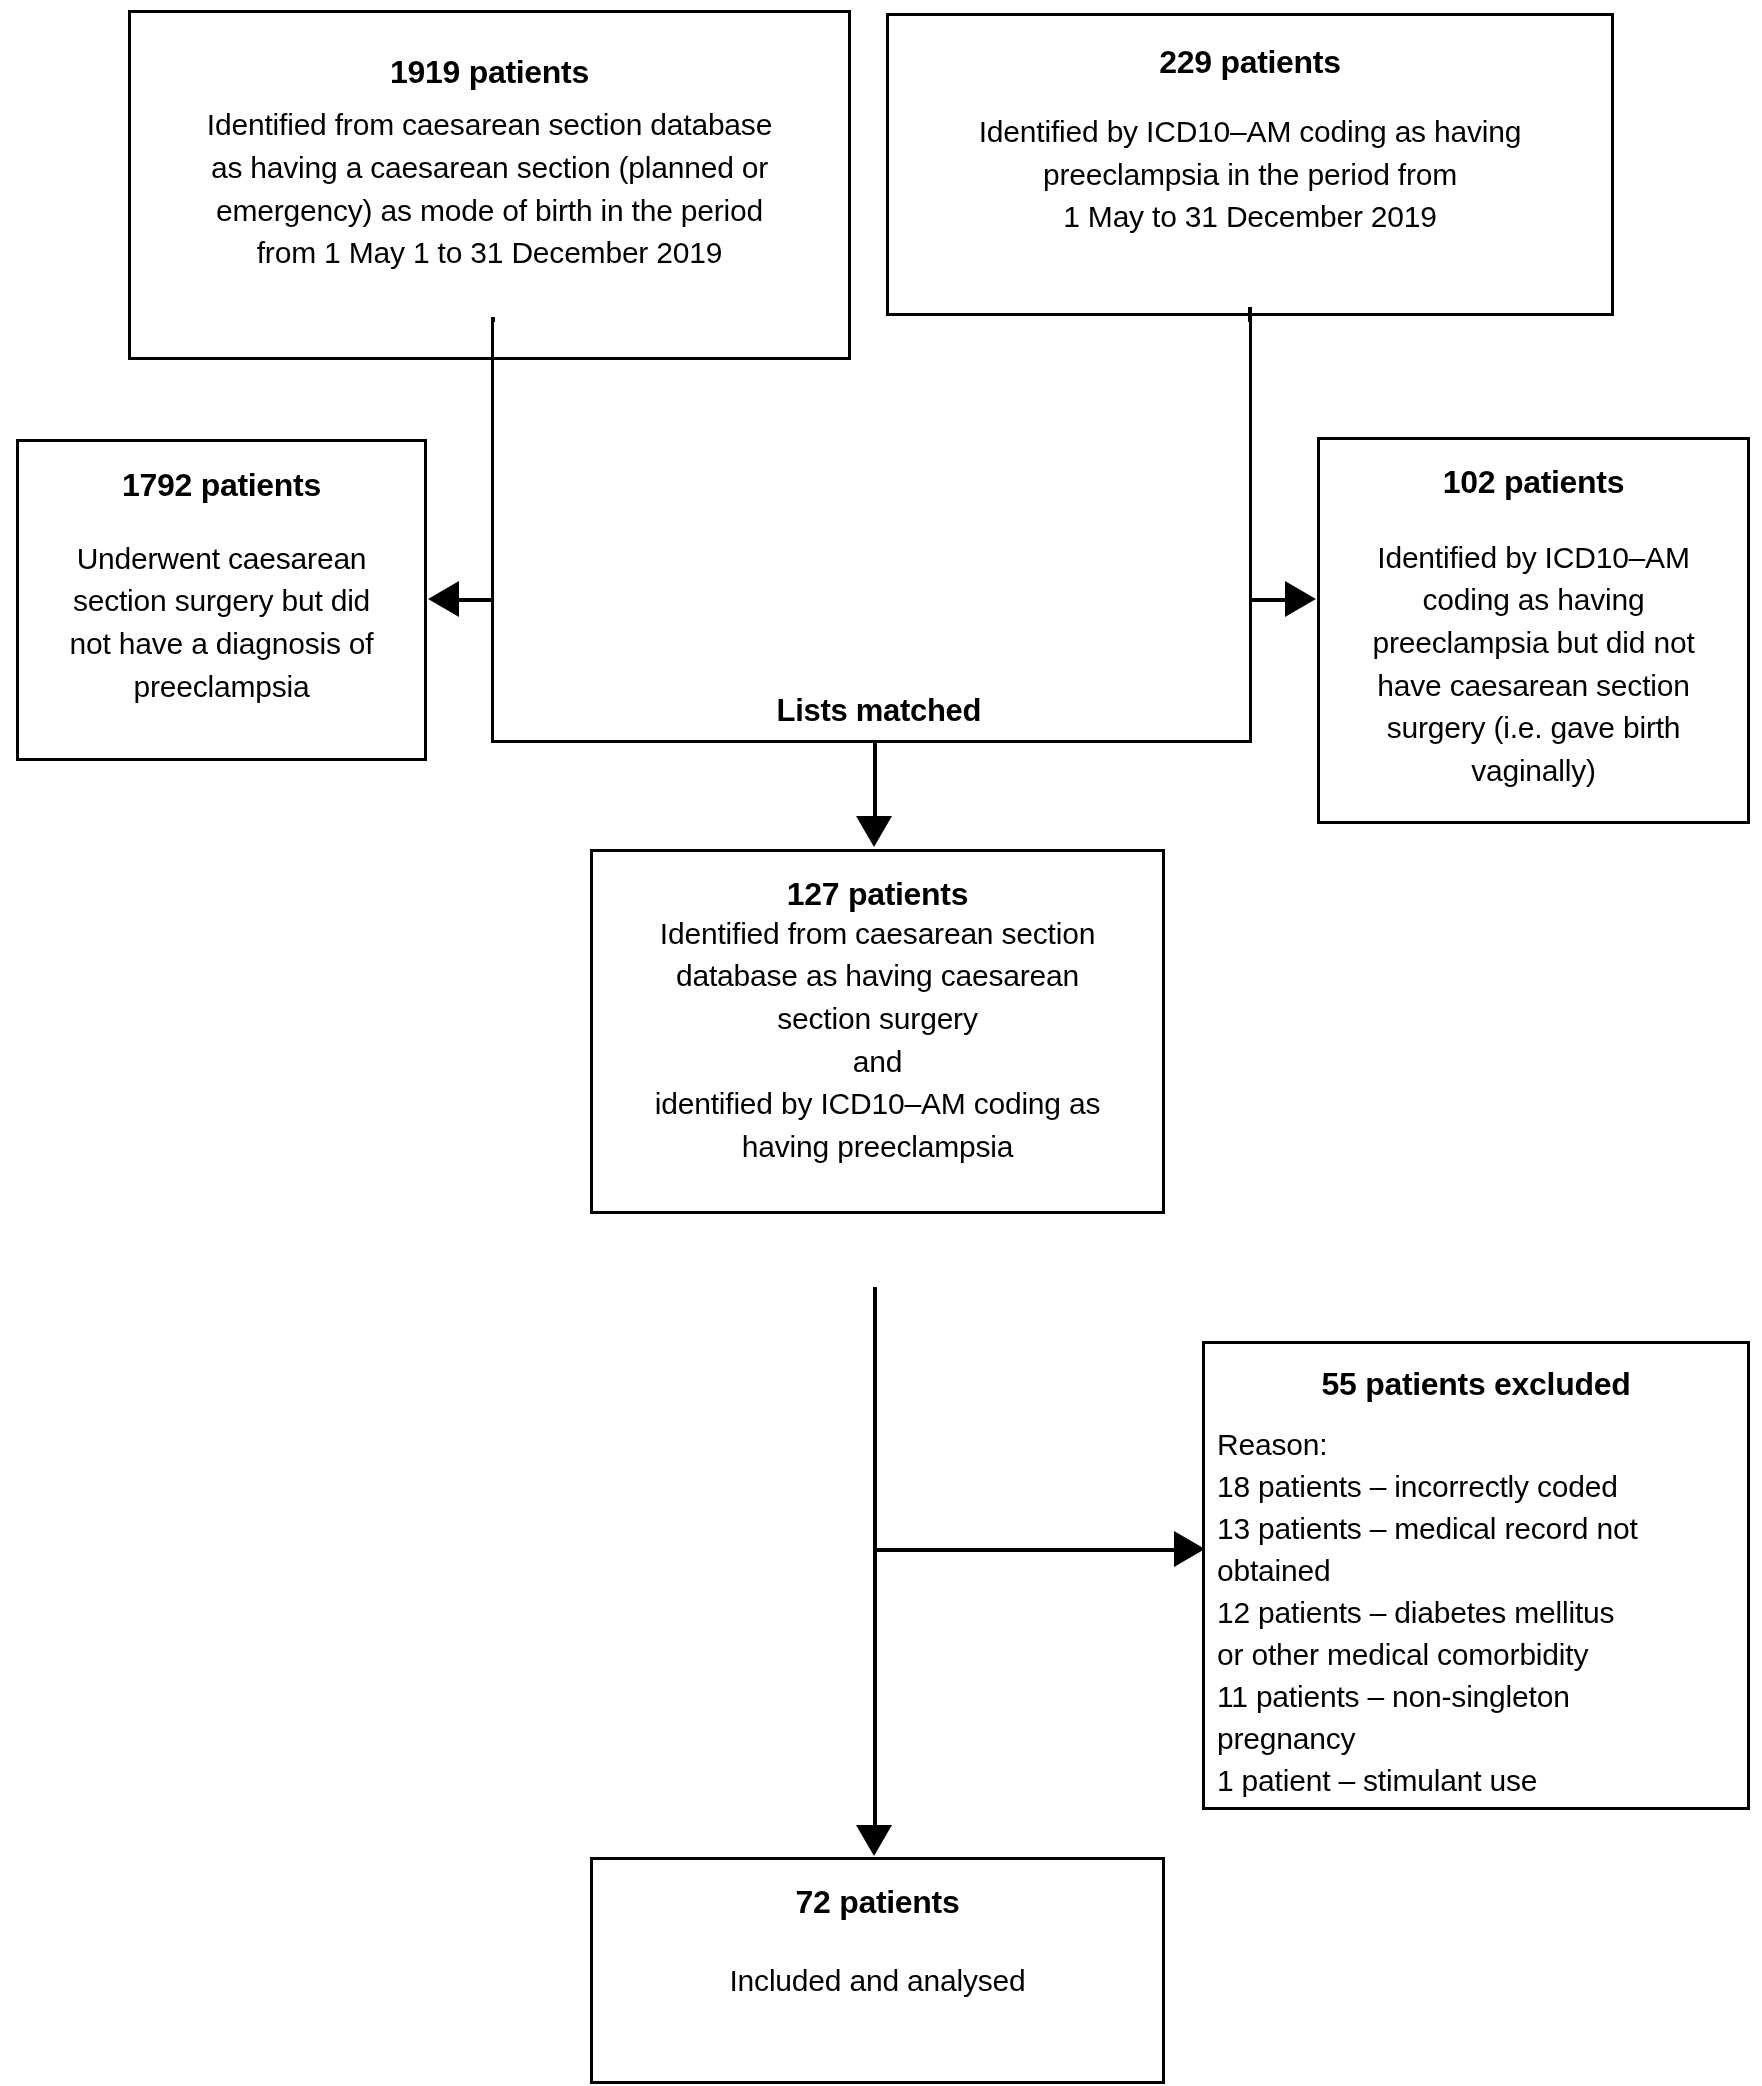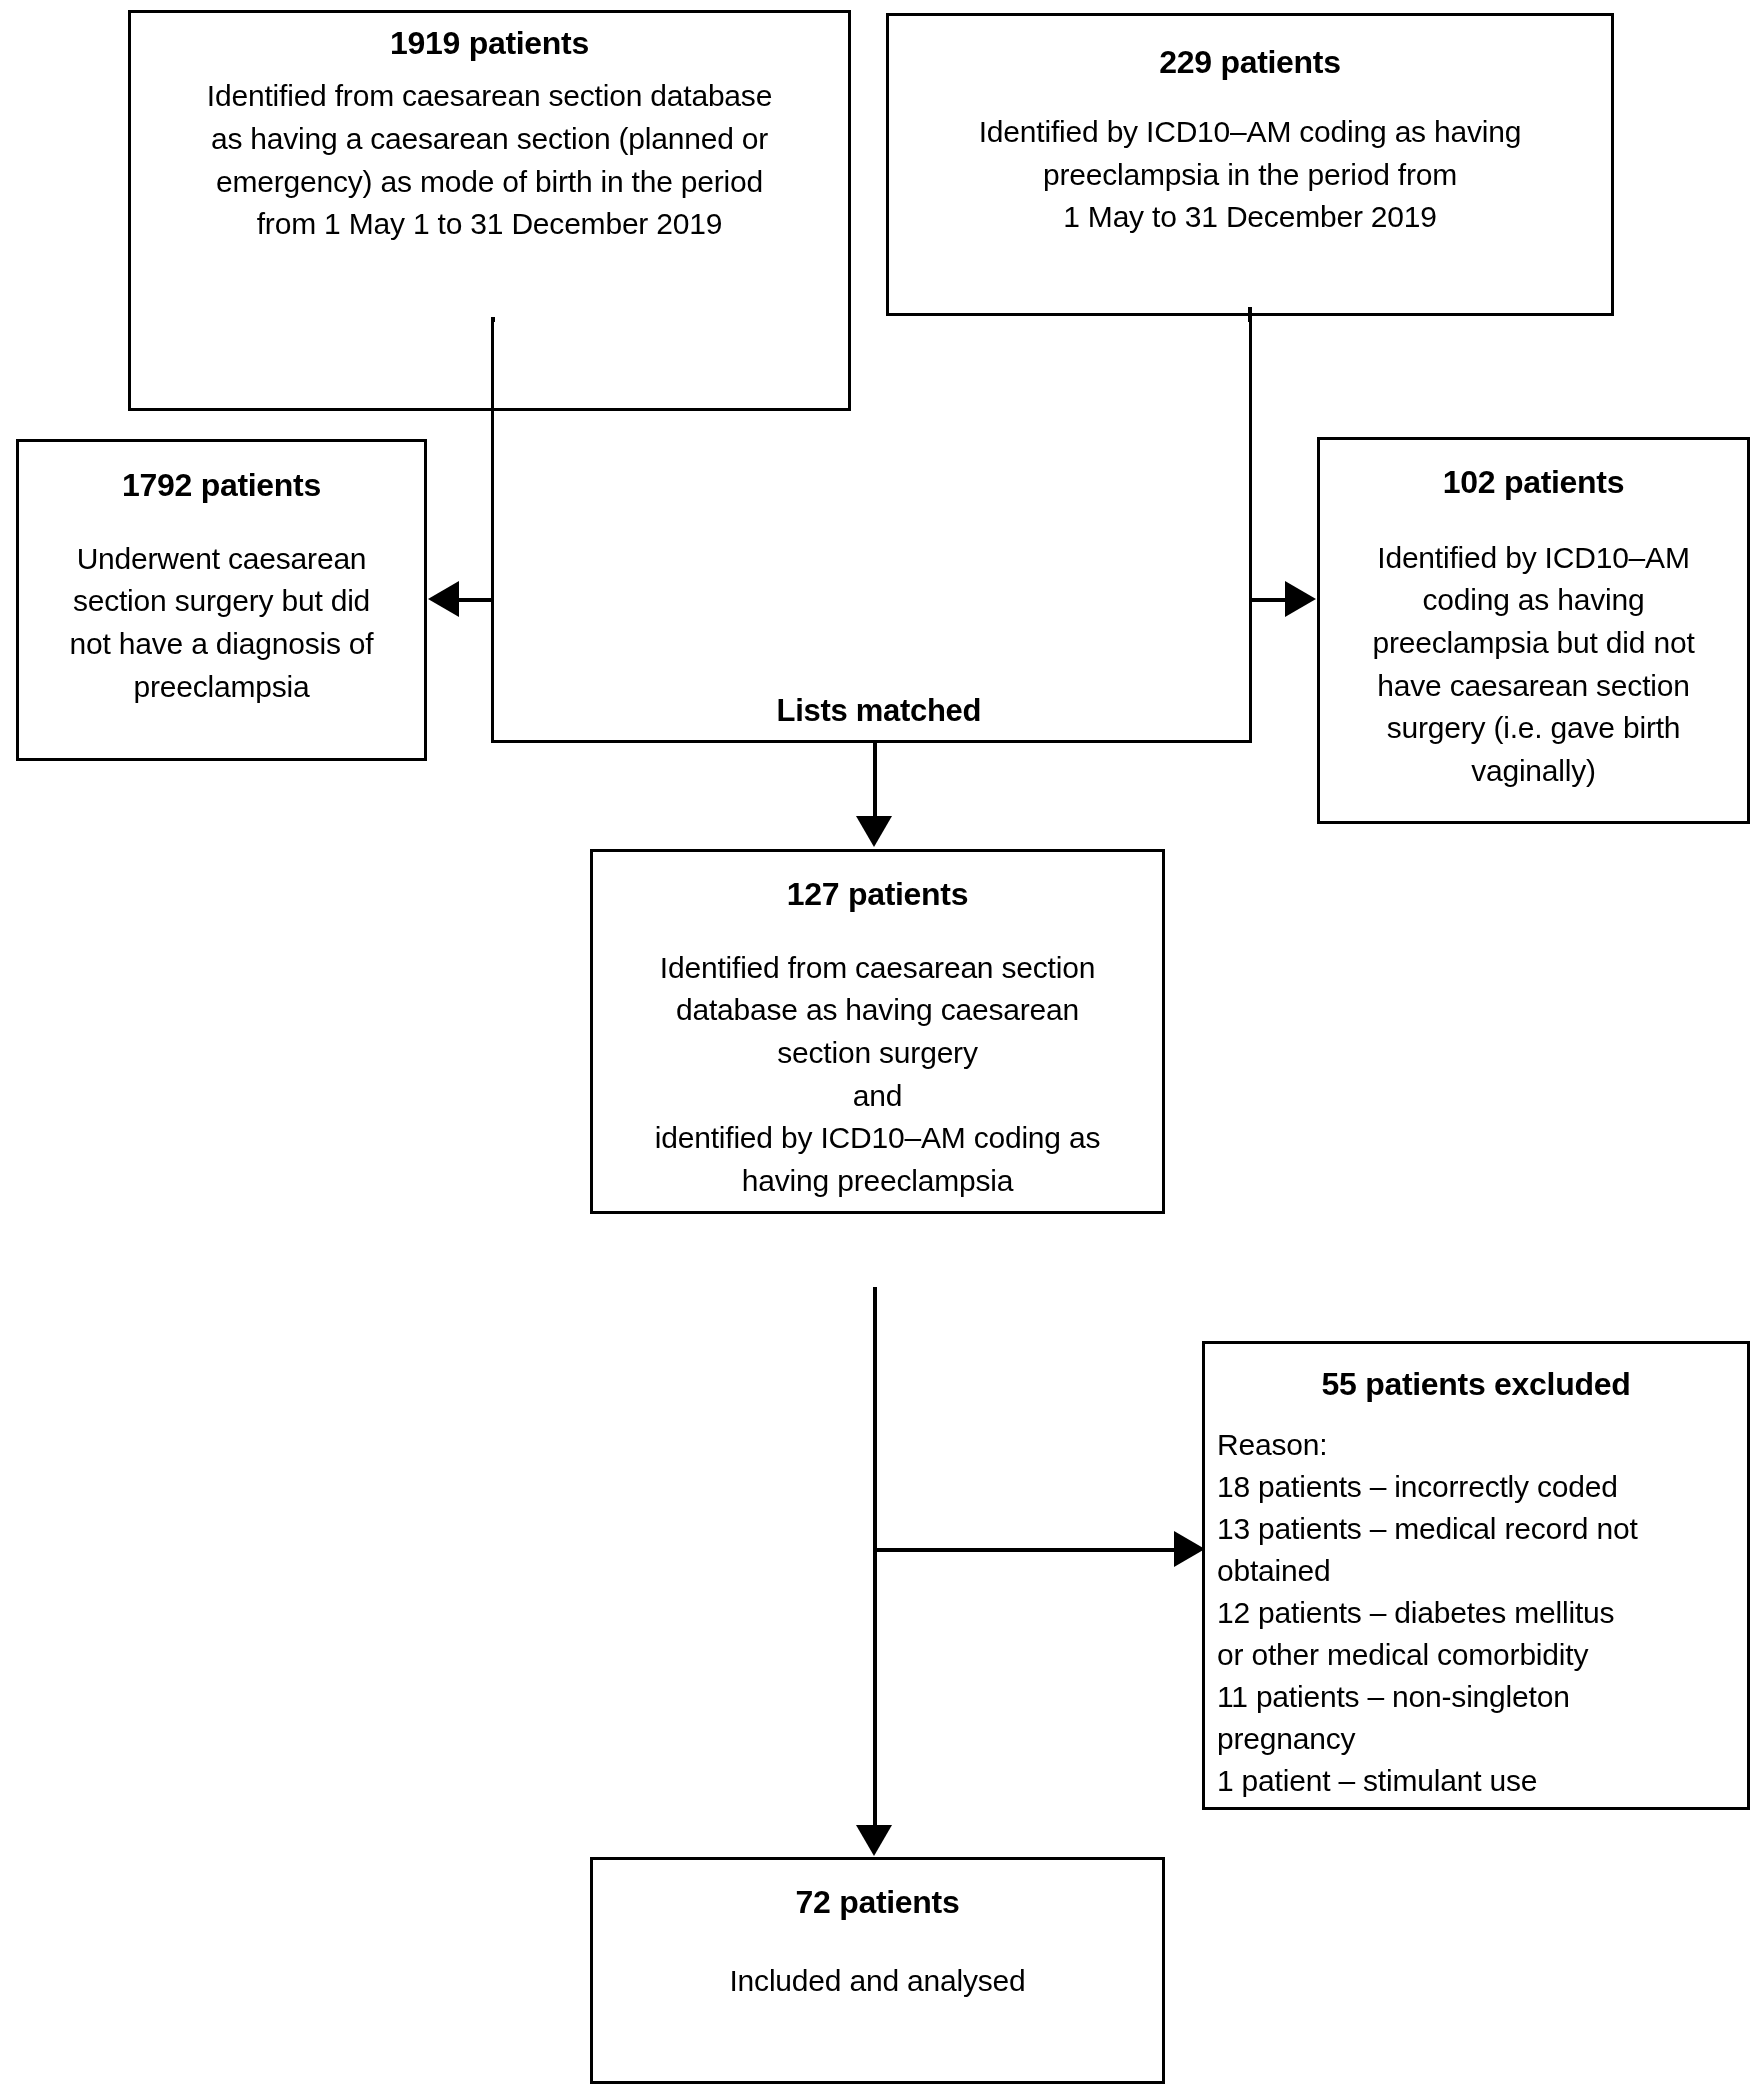--- a/index.html
+++ b/index.html
@@ -35,34 +35,34 @@
     letter-spacing: -0.3px;
   }
   .node-body {
     font-size: 30px;
     line-height: 1.42;
     letter-spacing: -0.2px;
     white-space: pre-line;
   }
 
   
-  #node-cs-database { left: 128px;  top: 9.7px;   width: 723px; height: 401px; padding-top: 12px; }
+  #node-cs-database { left: 128px;  top: 9.7px;   width: 723px; height: 350px; padding-top: 41px; }
   #node-cs-database .node-body { margin-top: 14px; }
 
   #node-icd-preeclampsia { left: 886px; top: 5.4px; width: 728px; height: 303px; padding-top: 28px; margin-top: 8px; }
   #node-icd-preeclampsia .node-body { margin-top: 30px; }
 
   #node-no-preeclampsia { left: 16px; top: 439px; width: 411px; height: 322px; padding-top: 25px; }
   #node-no-preeclampsia .node-body { margin-top: 34px; }
 
   #node-no-caesarean { left: 1317px; top: 437px; width: 433px; height: 387px; padding-top: 24px; }
   #node-no-caesarean .node-body { margin-top: 36px; }
 
   #node-matched-cohort { left: 590px; top: 849px; width: 575px; height: 365px; padding-top: 24px; }
-  #node-matched-cohort .node-body { margin-top: 34px; }
+  #node-matched-cohort .node-body { }
 
   #node-excluded { left: 1202px; top: 1341px; width: 548px; height: 469px; padding-top: 22px; }
   #node-excluded .node-title { font-size: 32px; }
   #node-excluded .node-body {
     margin-top: 21px;
     text-align: left;
     align-self: flex-start;
     padding-left: 12px;
     padding-right: 6.5px;
     line-height: 1.40;

